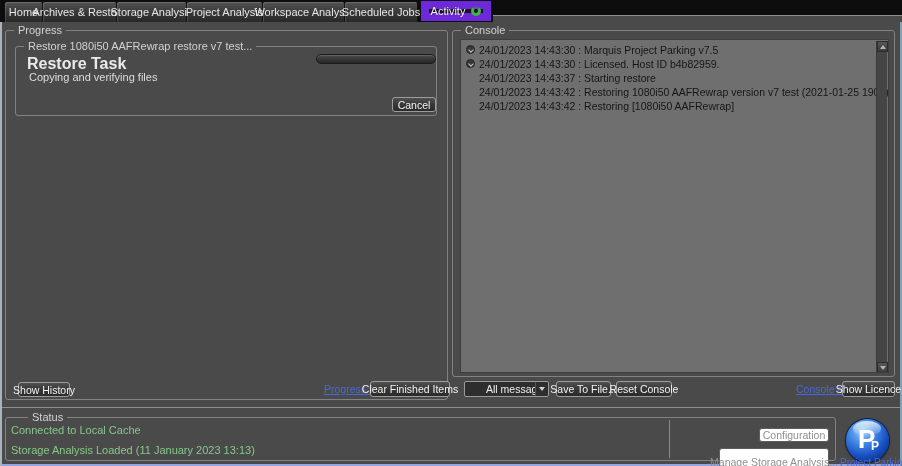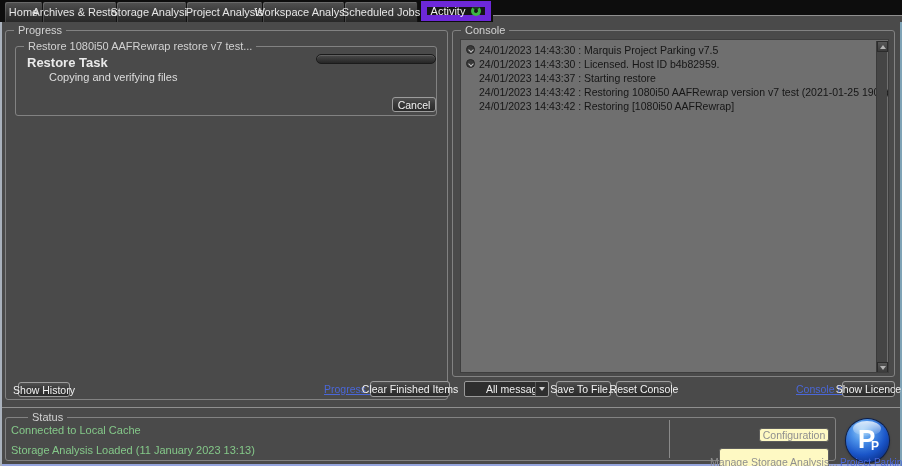--- a/index.html
+++ b/index.html
@@ -18,50 +18,50 @@
   .tab{
     height:20px; display:flex; align-items:center; justify-content:center;
     background:linear-gradient(#535353,#3a3a3a 50%,#282828);
     border-right:1px solid #121212; box-shadow:inset 1px 1px 0 rgba(255,255,255,.14);
     color:#e6e6e6; font-size:11px; border-radius:2px 2px 0 0; cursor:pointer; white-space:nowrap;
   }
   .tab:nth-child(1){width:38px}.tab:nth-child(2){width:74px}.tab:nth-child(3){width:70px}
   .tab:nth-child(4){width:76px}.tab:nth-child(5){width:82px}.tab:nth-child(6){width:73px}
   .activity-box{
     position:absolute; left:421px; top:1px; width:70px; height:20px;
-    background:#151515; border:6px solid #6d28d9;
+    background:#151515; border:8px solid #6d28d9;
     display:flex; align-items:center; justify-content:center; gap:6px;
     color:#f0f0f0; font-size:11px; cursor:pointer;
   }
   .spinner{ width:10px; height:10px; border-radius:50%;
     border:3px solid #3db543; border-top-color:rgba(61,181,67,.22); }
   .topbar-right-fill{ position:absolute; left:493px; right:0; top:15px; height:7px;
     background:#4a4a4a; border-top:1px solid #8f8f8f; }
 
   
   .content{ position:absolute; left:0; top:22px; right:0; bottom:0; }
 
   .groupbox{ position:absolute; border:1px solid #828282; border-radius:3px; }
   .gb-label{ position:absolute; top:-7px; left:8px; padding:0 4px;
     background:#4a4a4a; color:#d2d2d2; font-size:11px; line-height:13px; white-space:nowrap; }
 
   .progress-box{ left:5px; top:8px; width:443px; height:370px; }
   .restore-group{ left:9px; top:15px; width:422px; height:70px; }
-  .restore-task-label{ position:absolute; left:11px; top:8px; color:#eaeaea; font-size:13px; font-weight:bold; }
+  .restore-task-label{ position:absolute; left:11px; top:8px; color:#eaeaea; font-size:16px; font-weight:bold; }
   .progress-bar{ position:absolute; left:300px; top:7px; width:120px; height:10px;
     border:1px solid #1b1b1b; border-radius:5px;
     background:linear-gradient(#4a4a4a,#262626); box-shadow:inset 0 1px 0 #606060; overflow:hidden;}
   .progress-bar-fill{ height:100%; width:0%; background:linear-gradient(#8fe89a,#2f9e3c); }
-  .copy-status{ position:absolute; left:13px; top:24px; color:#dedede; font-size:11px;margin-left:20px; }
+  .copy-status{ position:absolute; left:13px; top:24px; color:#dedede; font-size:11px; }
 
   .btn{ position:absolute; display:flex; align-items:center; justify-content:center;
     background:linear-gradient(#515151,#393939 45%,#2a2a2a);
     border:1px solid #9c9c9c; border-radius:3px;
     color:#f2f2f2; font-size:10.5px; cursor:pointer; white-space:nowrap; }
-  .btn-disabled{ background:#fef9c3; border-color:#5d5d5d; color:#8f8f8f; }
+  .btn-disabled{ background:#ffffff; border-color:#5d5d5d; color:#8f8f8f; }
 
   .cancel-btn{ left:376px; top:50px; width:44px; height:15px; }
   .show-history-btn{ left:12px; top:351px; width:52px; height:15px; }
   .clear-finished-btn{ left:364px; top:350px; width:80px; height:16px; }
 
   .link{ position:absolute; color:#4a67d8; font-size:10.5px;
     text-decoration:underline; cursor:pointer; white-space:nowrap; }
   .progress-help-link{ left:318px; top:352px; }
   .console-help-link{ left:343px; top:352px; }
 

